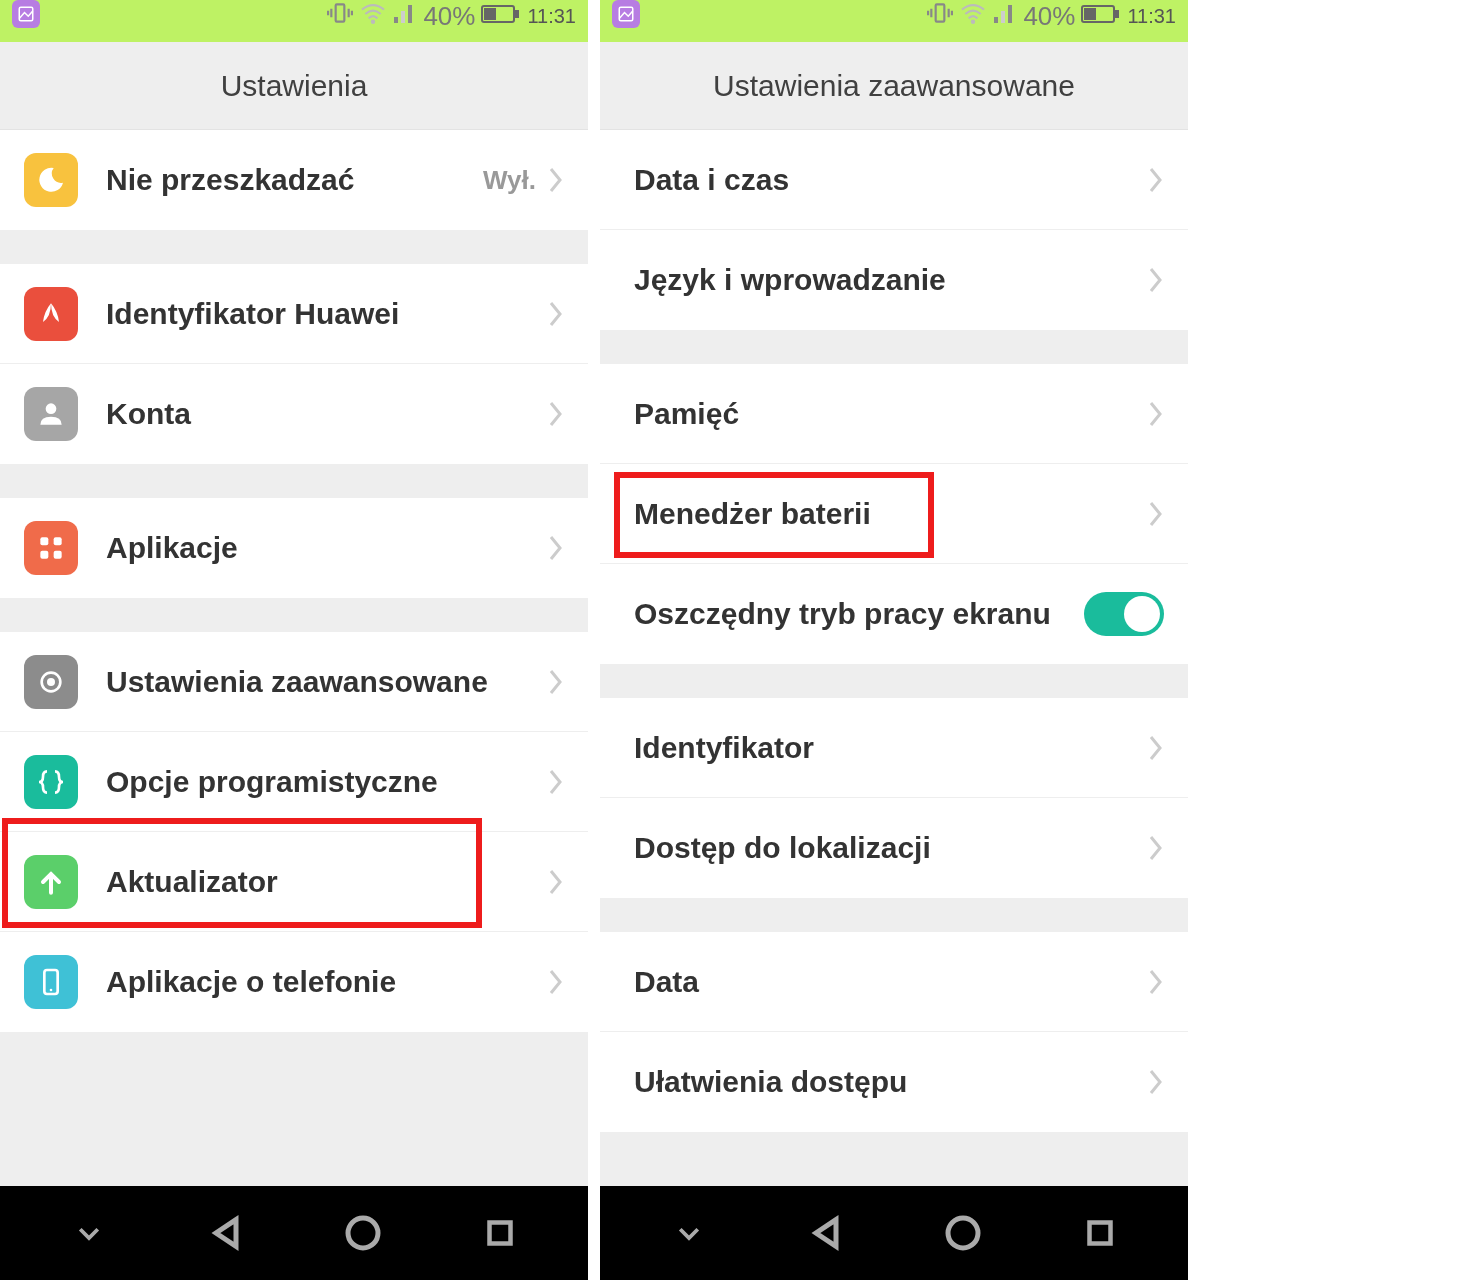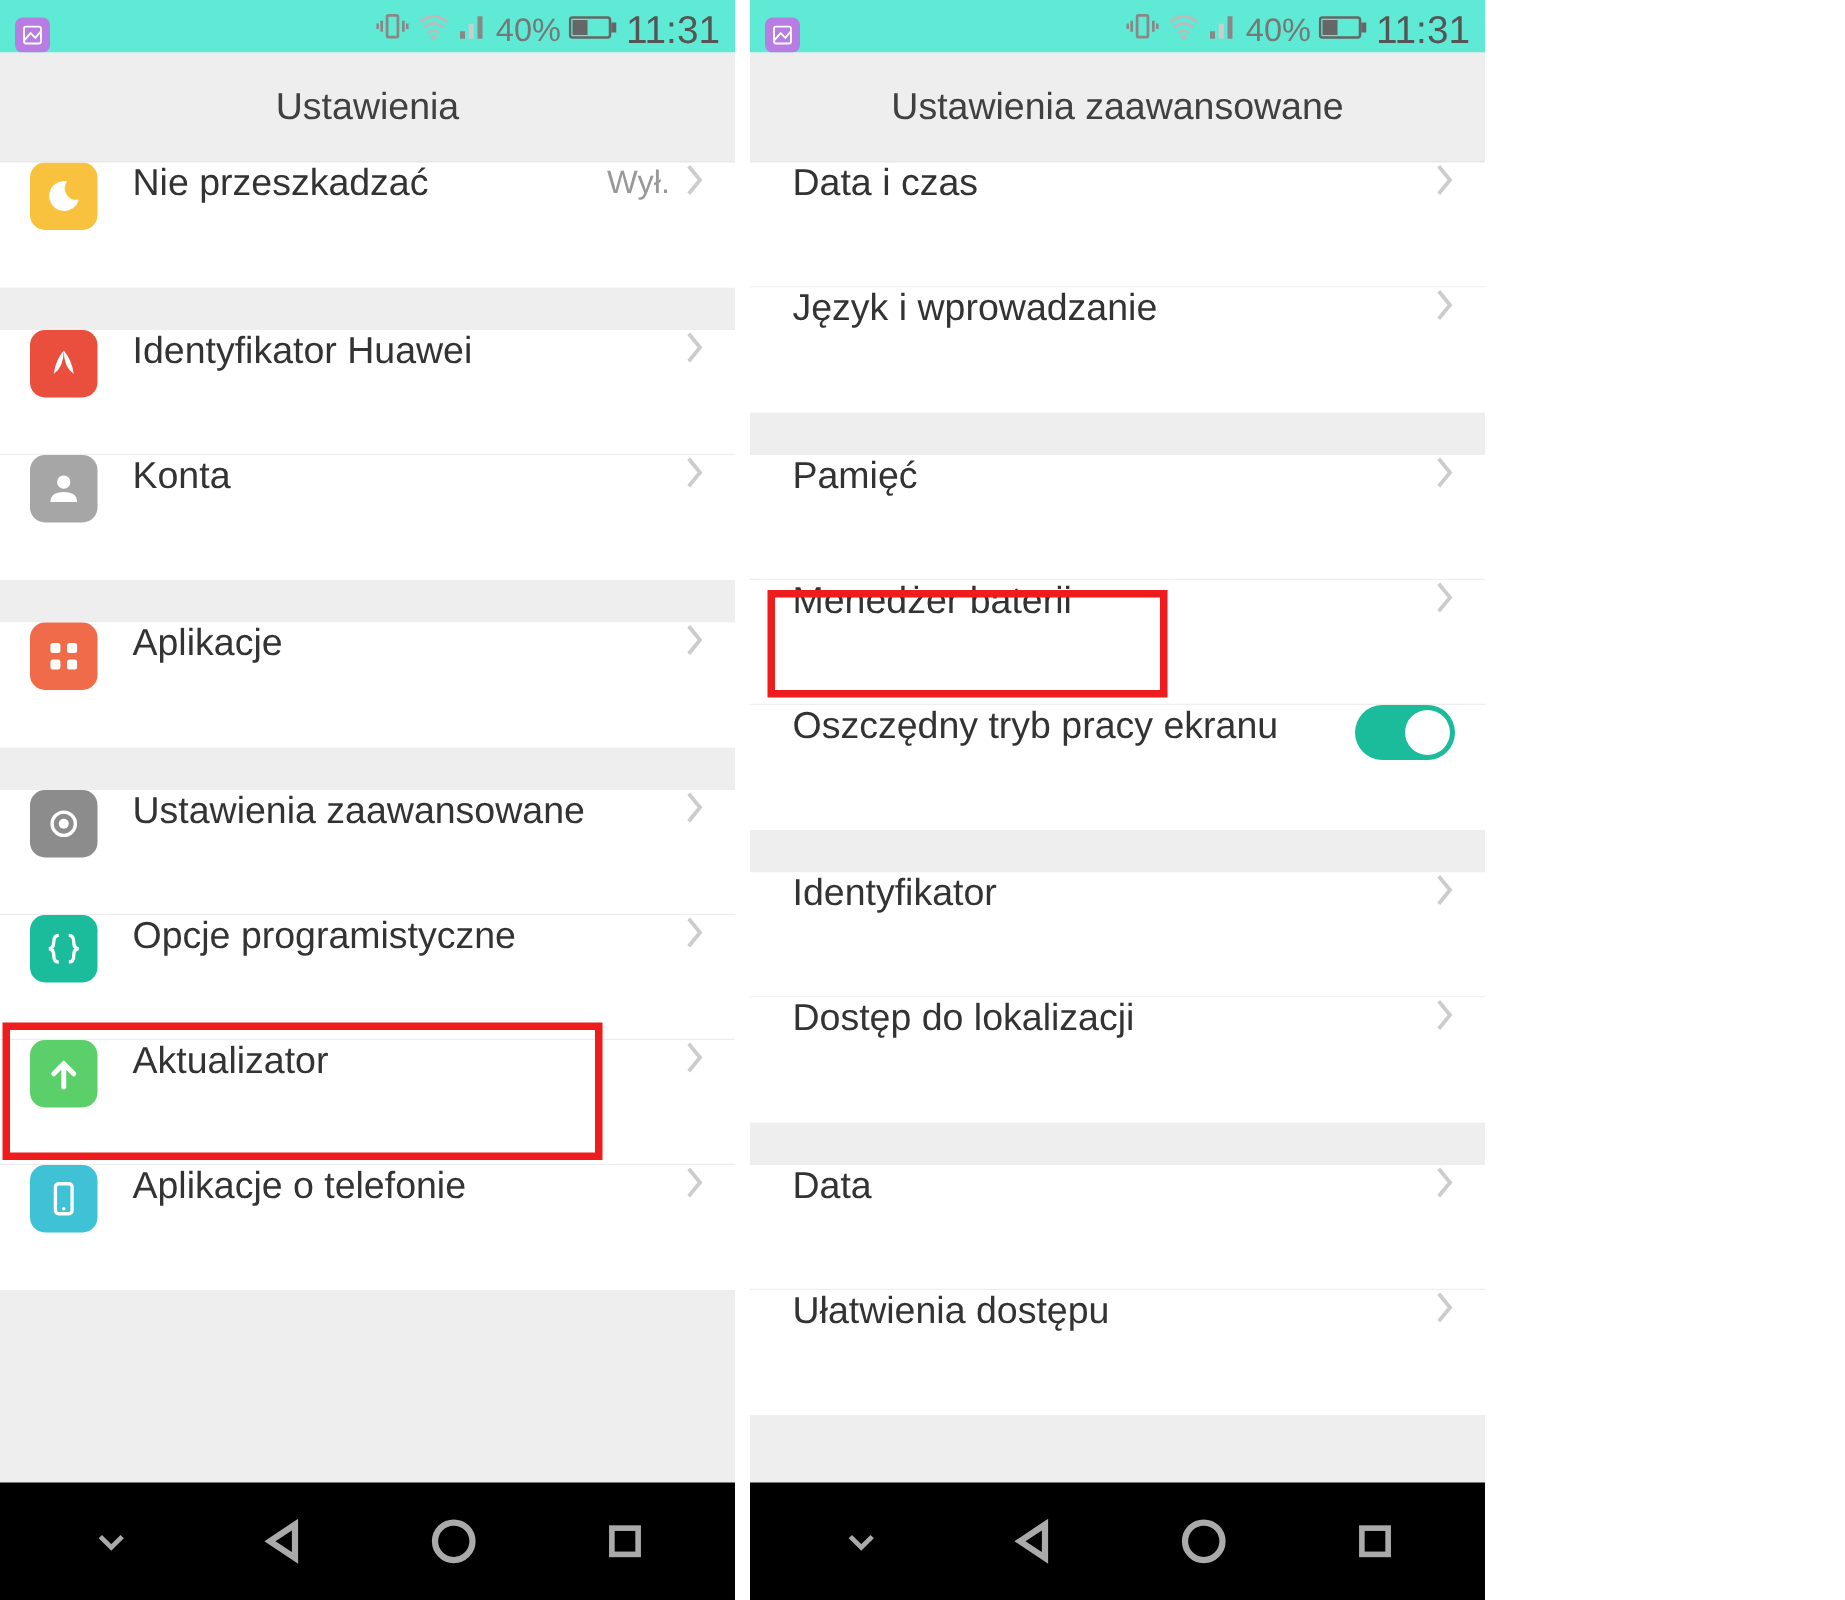--- a/index.html
+++ b/index.html
@@ -16,36 +16,36 @@
   background: #eeeeee;
   display: flex;
   flex-direction: column;
   position: relative;
 }
 .screen + .screen { margin-left: 12px; }
 
 
 .status-bar {
   height: 42px;
-  background: #5eead4;
-  display: flex;
-  align-items: flex-end;
+  background: #bef264;
+  display: flex;
+  align-items: flex-start;
   padding: 0 12px;
   color: #888;
 }
 .status-left { flex: 0 0 auto; }
 .status-right {
   margin-left: auto;
   display: flex;
   align-items: center;
   gap: 6px;
   font-size: 26px;
   color: #777;
 }
-.status-right .time { color: #555; font-size: 31px; }
+.status-right .time { color: #555; font-size: 20px; }
 .app-badge {
   width: 28px; height: 28px;
   background: #b77de2;
   border-radius: 6px;
   display:flex;align-items:center;justify-content:center;
 }
 .app-badge svg { width:18px; height:18px; }
 
 
 .header {
@@ -73,23 +73,25 @@
 }
 .gap {
   height: 34px;
   background: #eeeeee;
 }
 
 .row {
   background: #fff;
   min-height: 100px;
   display: flex;
+  align-items: center;
   padding: 0 24px;
   border-bottom: 1px solid #eeeeee;
   position: relative;
+  font-weight: bold;
 }
 .row:last-child { border-bottom: none; }
 .row .icon {
   width: 54px;
   height: 54px;
   border-radius: 12px;
   margin-right: 28px;
   flex-shrink: 0;
   display: flex;
   align-items: center;

